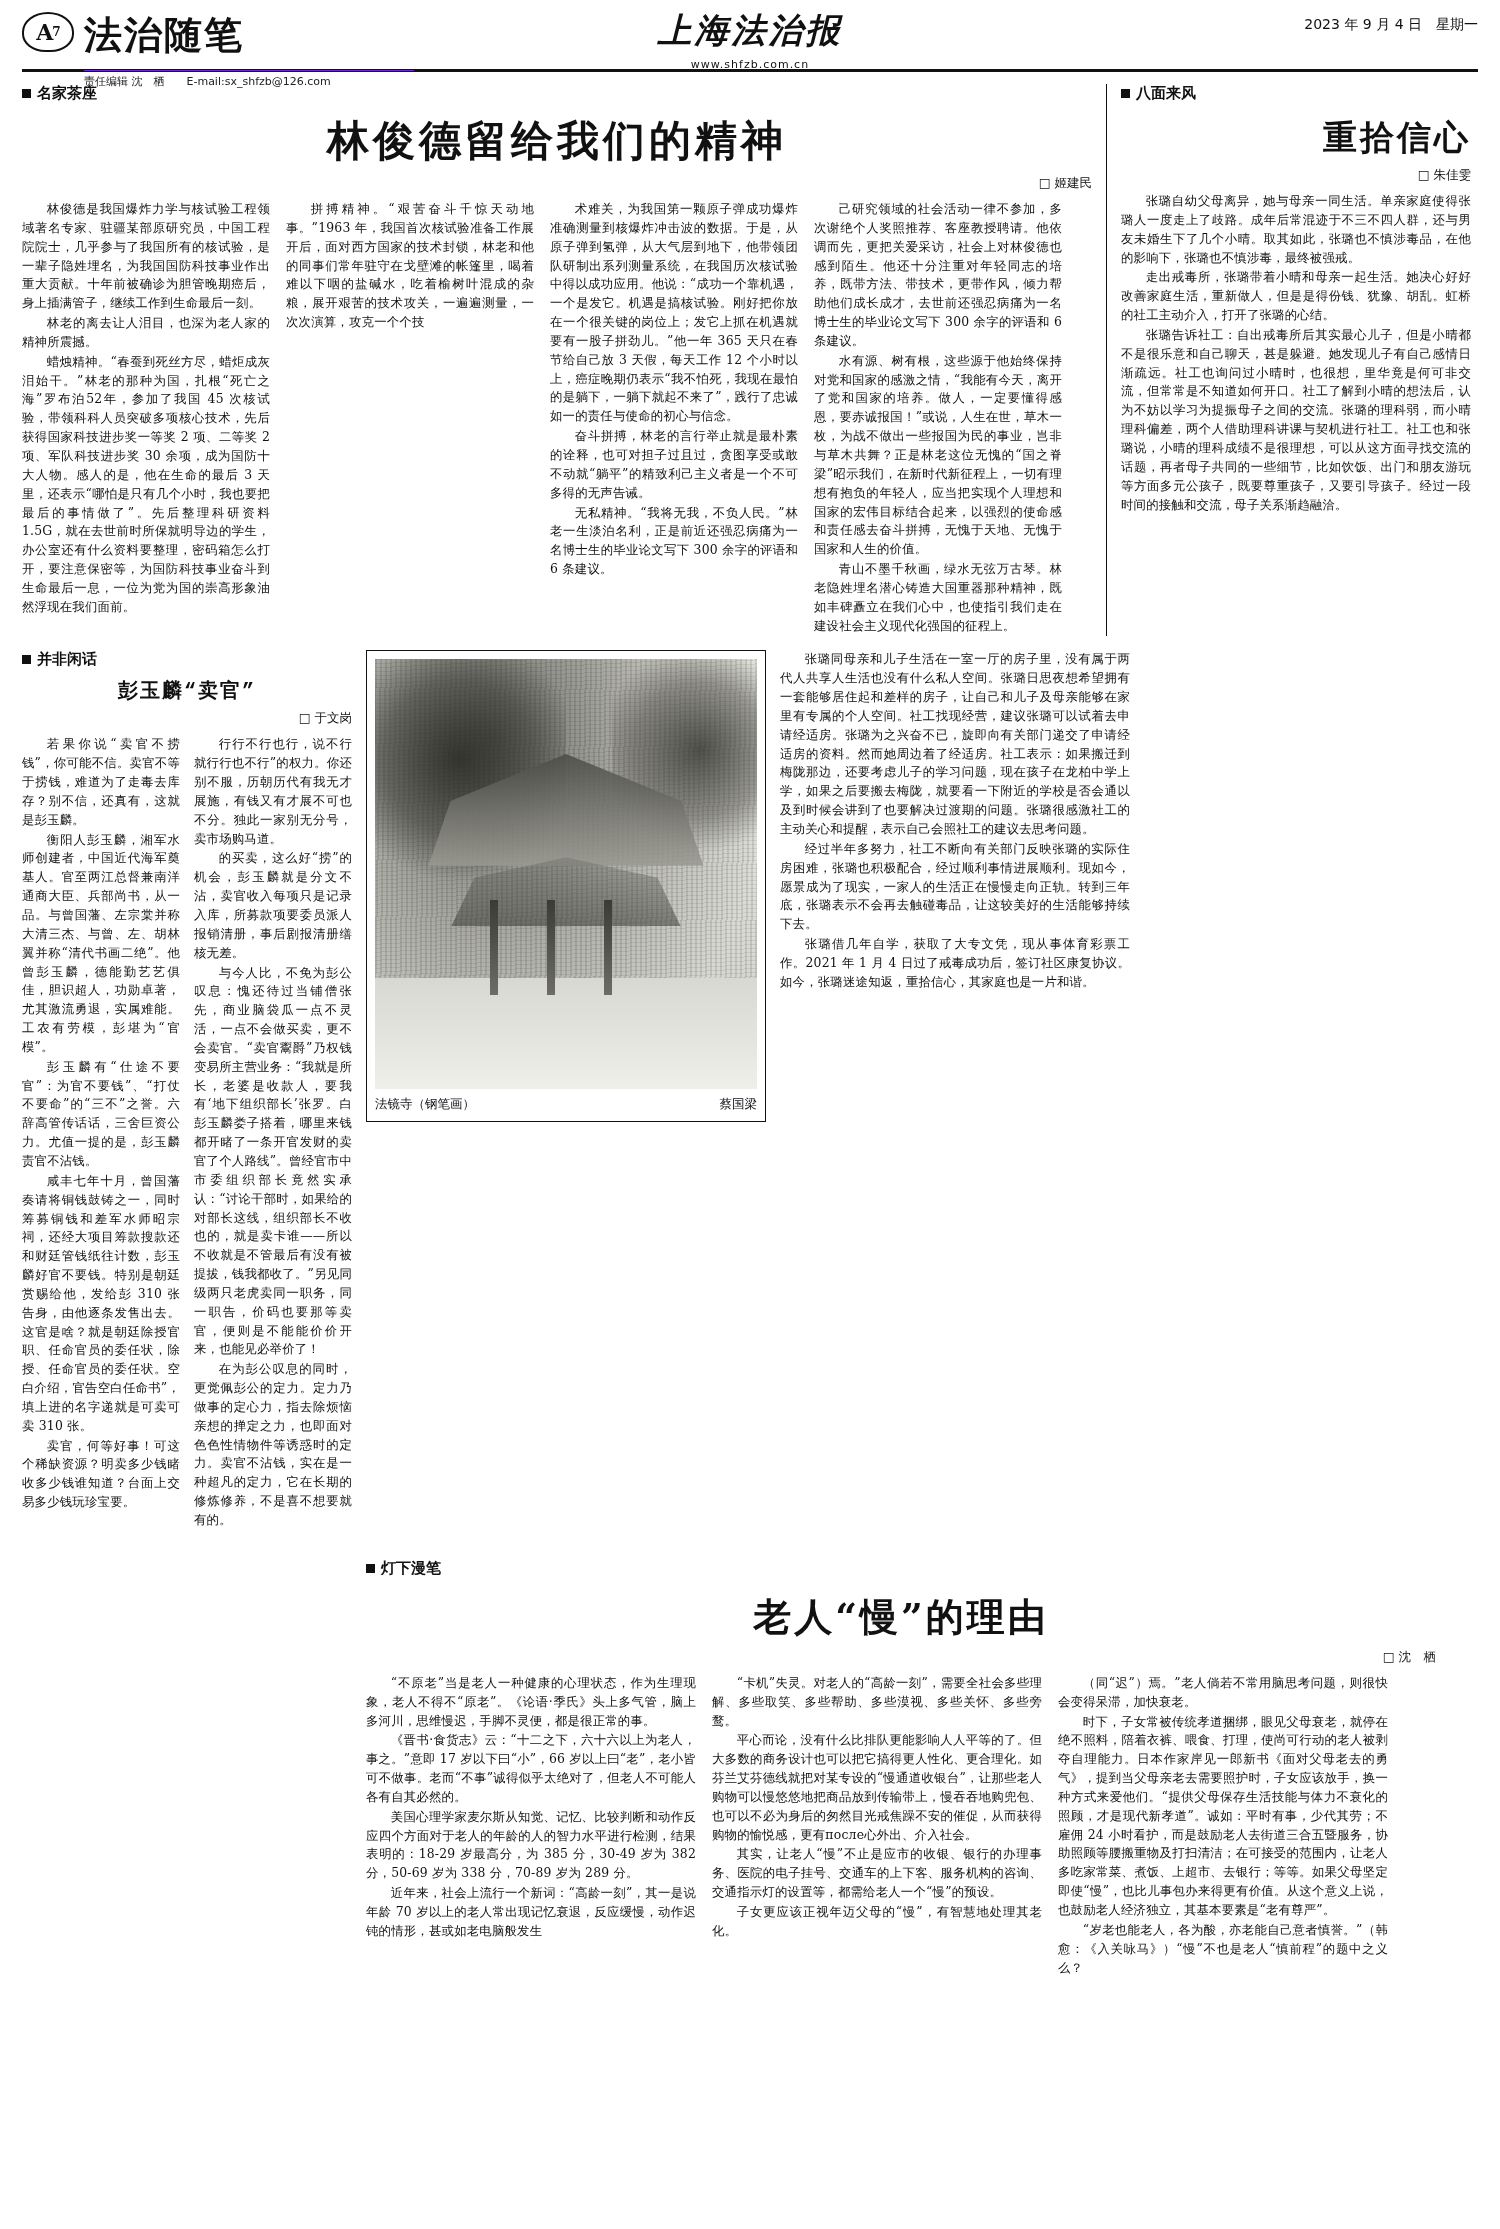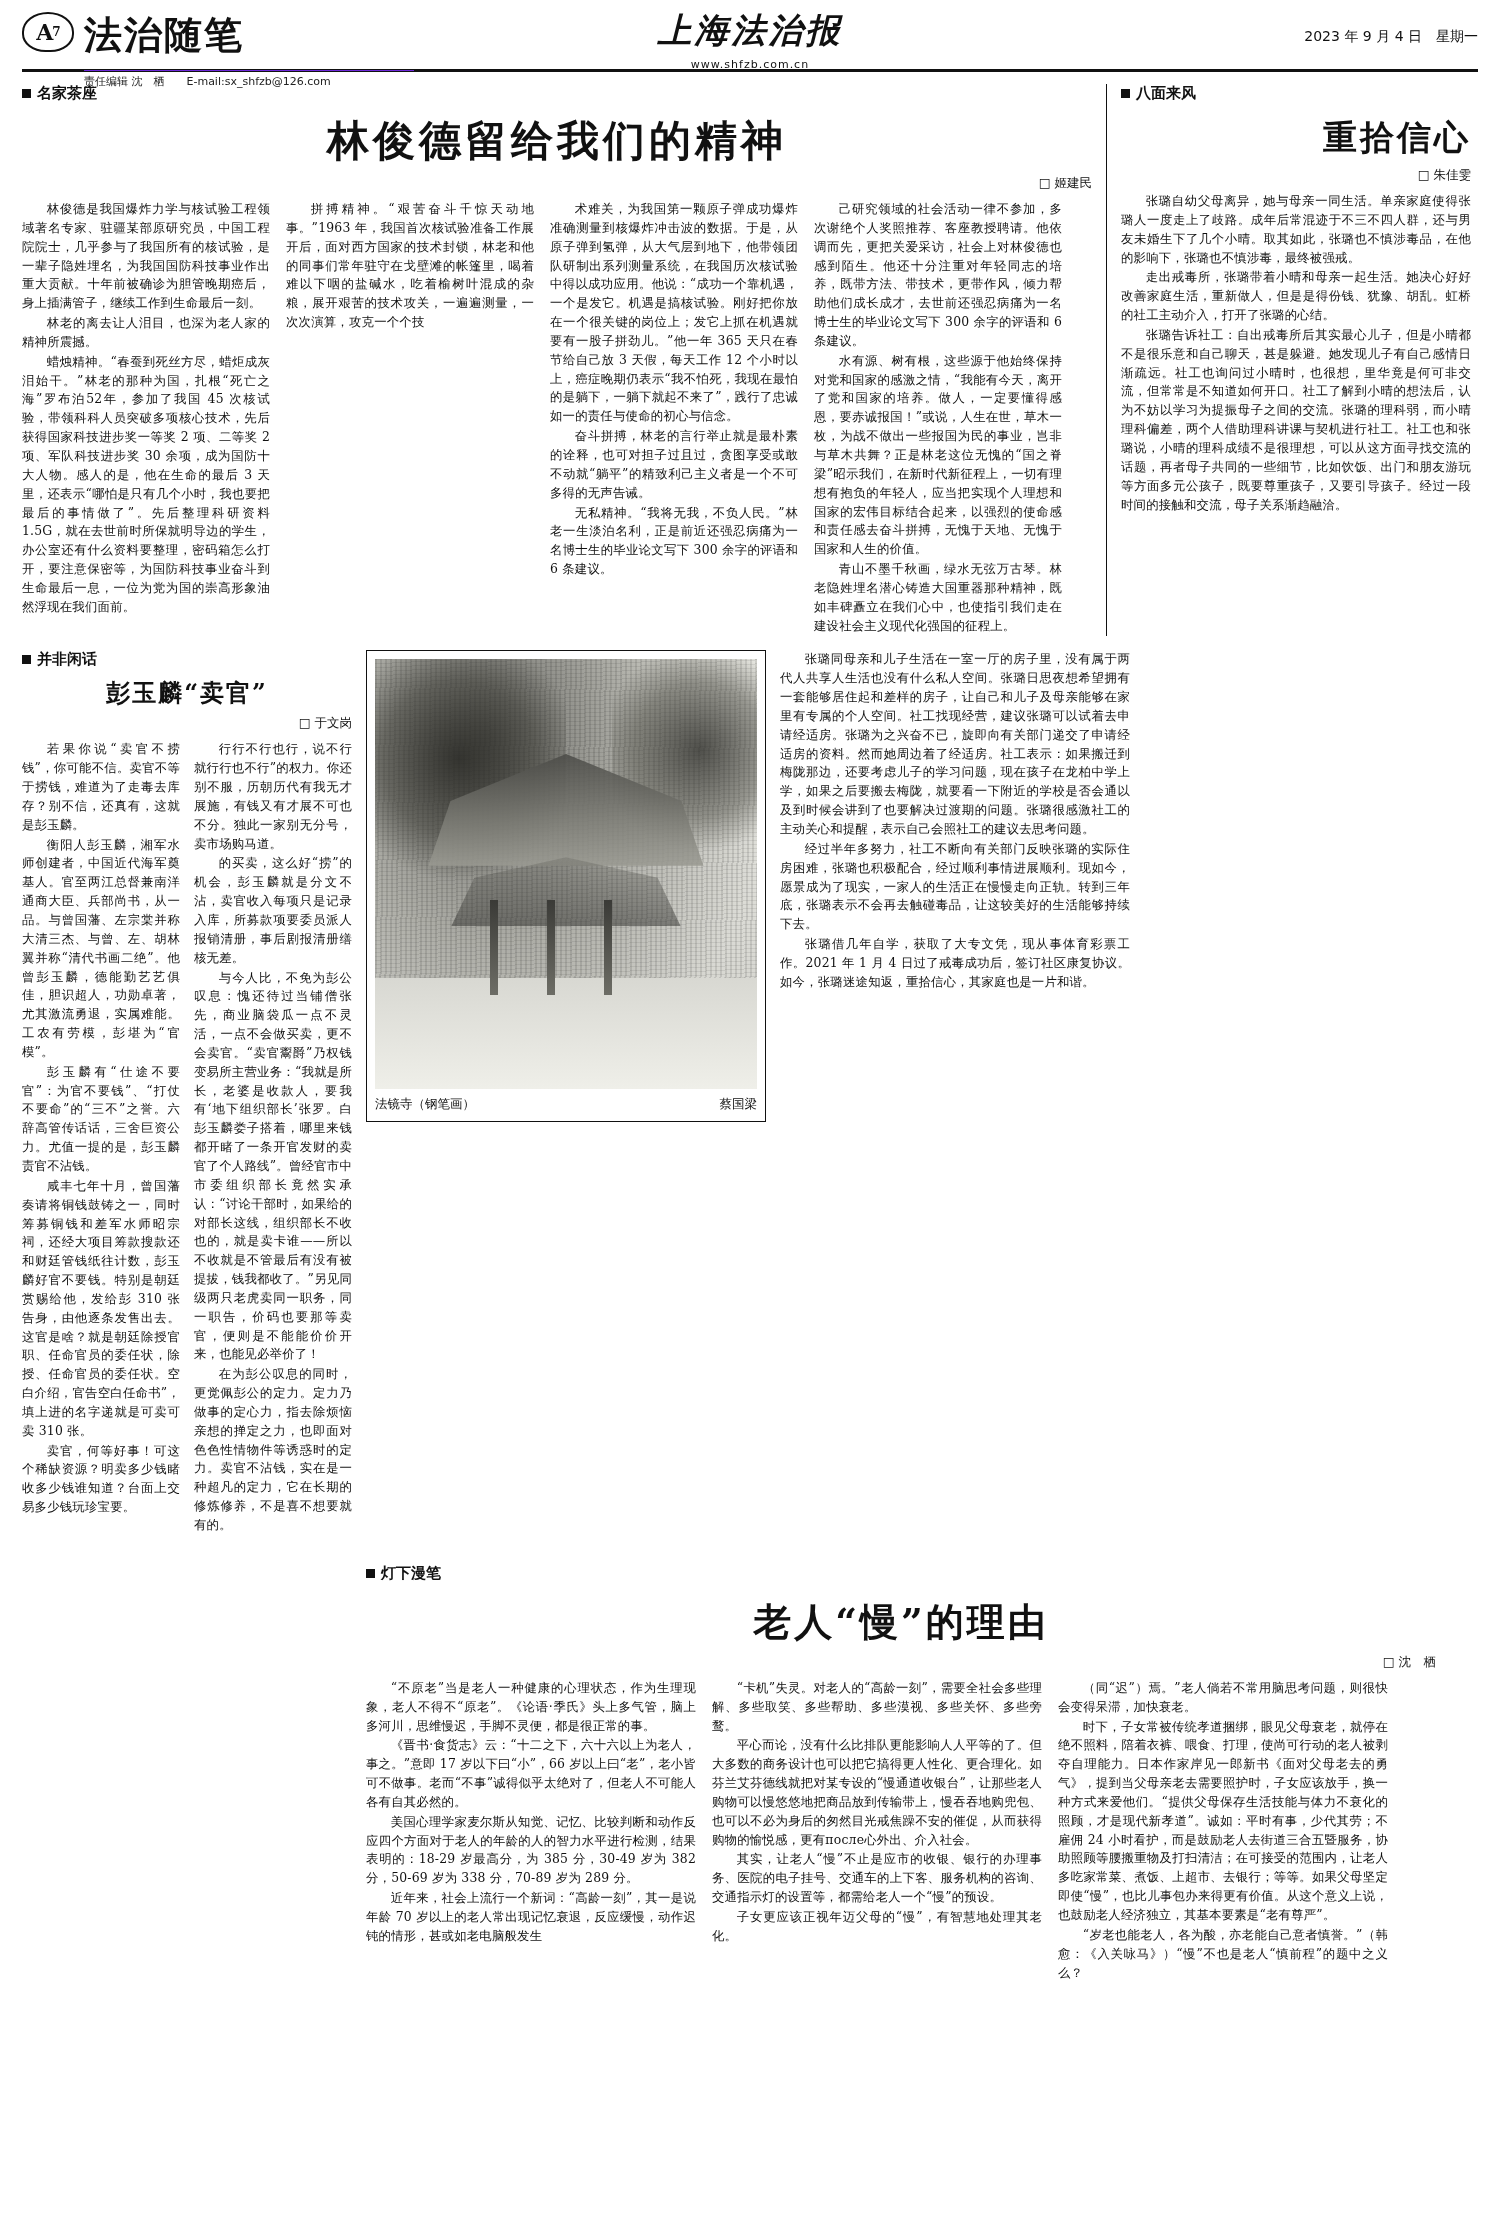--- a/index.html
+++ b/index.html
@@ -24,21 +24,21 @@
   .pagebadge sub { font-size:12px; vertical-align:sub; }
   .mh-title { font-size:38px; font-weight:bold; letter-spacing:2px; font-family:"DejaVu Serif","Liberation Serif",serif; }
   .mh-sub { font-size:11px; color:#222; margin-top:9px; border-top:1px solid #6d28d9; padding-top:3px; width:330px;}
   .mh-center { position:absolute; left:50%; transform:translateX(-50%); top:-2px; text-align:center; }
   .mh-logo {
     font-family:"DejaVu Serif","Liberation Serif",serif;
     font-size:34px; font-weight:bold; letter-spacing:3px;
     font-style:italic;
   }
   .mh-url { font-size:11px; letter-spacing:1px; margin-top:4px; }
-  .mh-right { position:absolute; right:0; top:18px; font-size:14px; }
+  .mh-right { position:absolute; right:0; top:6px; font-size:14px; }
 
   
   .flag { display:flex; align-items:center; font-size:15px; font-weight:bold; margin-bottom:6px; }
   .flag .sq { width:9px; height:9px; background:#111; margin-right:6px; }
 
   .headline {
     text-align:center; font-weight:bold;
     font-family:"DejaVu Serif","Liberation Serif",serif;
   }
   .byline { text-align:right; font-size:12.5px; margin:6px 0 8px 0; }
@@ -185,21 +185,21 @@
     </div>
   </div>
 
   <div class="middle">
 
     <div class="mid-left">
       <div class="flag">
         <span class="sq"></span>
         <span>并非闲话</span>
       </div>
-      <div class="headline" style="font-size:24px; letter-spacing:2px; margin:8px 0 2px 0;">彭玉麟“卖官”</div>
+      <div class="headline" style="font-size:20px; letter-spacing:2px; margin:8px 0 2px 0;font-family:Liberation Mono, monospace;">彭玉麟“卖官”</div>
       <div class="byline">□ 于文岗</div>
       <div class="art3-cols">
         <div class="c col-text">
           <p>若果你说“卖官不捞钱”，你可能不信。卖官不等于捞钱，难道为了走毒去库存？别不信，还真有，这就是彭玉麟。</p>
           <p>衡阳人彭玉麟，湘军水师创建者，中国近代海军奠基人。官至两江总督兼南洋通商大臣、兵部尚书，从一品。与曾国藩、左宗棠并称大清三杰、与曾、左、胡林翼并称“清代书画二绝”。他曾彭玉麟，德能勤艺艺俱佳，胆识超人，功勋卓著，尤其激流勇退，实属难能。工农有劳模，彭堪为“官模”。</p>
           <p>彭玉麟有“仕途不要官”：为官不要钱”、“打仗不要命”的“三不”之誉。六辞高管传话话，三舍巨资公力。尤值一提的是，彭玉麟责官不沾钱。</p>
           <p>咸丰七年十月，曾国藩奏请将铜钱鼓铸之一，同时筹募铜钱和差军水师昭宗祠，还经大项目筹款搜款还和财廷管钱纸往计数，彭玉麟好官不要钱。特别是朝廷赏赐给他，发给彭 310 张告身，由他逐条发售出去。这官是啥？就是朝廷除授官职、任命官员的委任状，除授、任命官员的委任状。空白介绍，官告空白任命书”，填上进的名字递就是可卖可卖 310 张。</p>
           <p>卖官，何等好事！可这个稀缺资源？明卖多少钱睹收多少钱谁知道？台面上交易多少钱玩珍宝要。</p>
         </div>
         <div class="c col-text">

